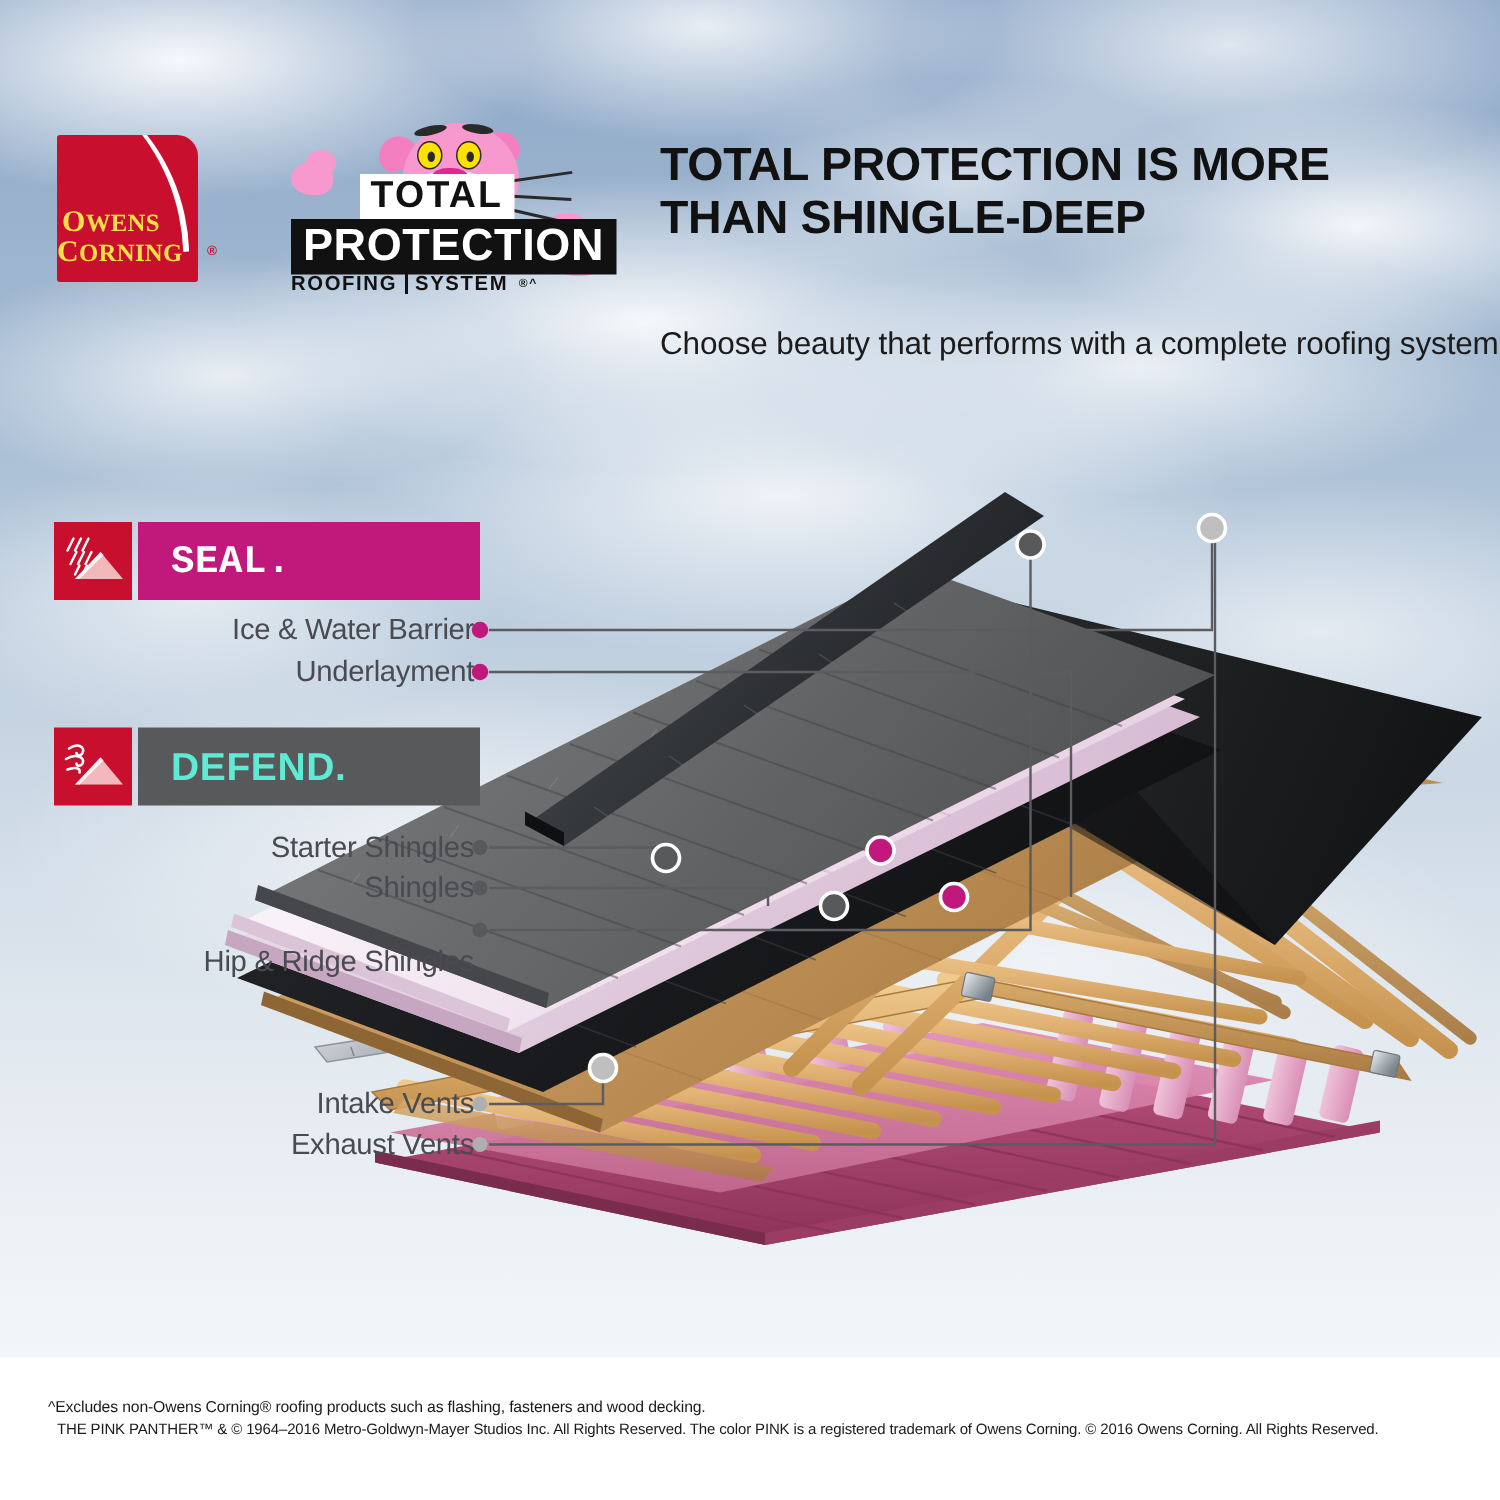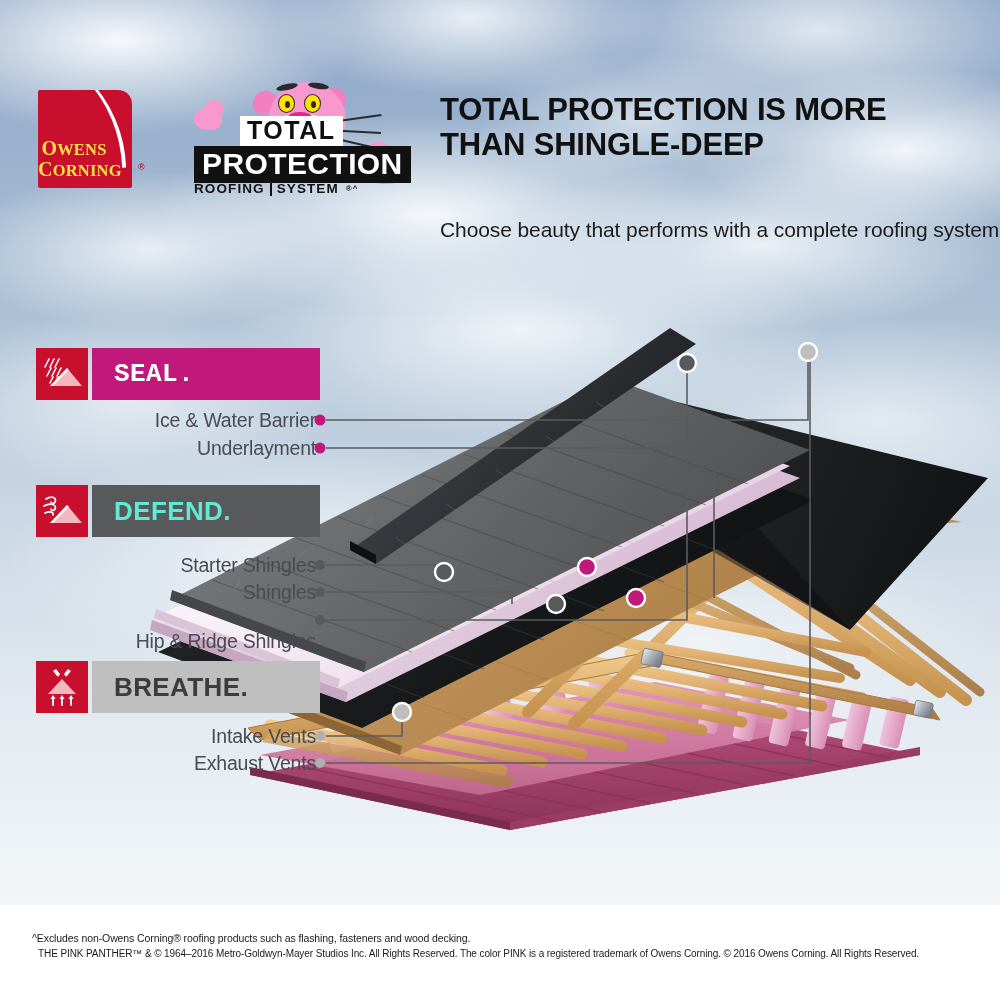--- a/index.html
+++ b/index.html
@@ -528,46 +528,20 @@
       </svg>
     </div>
     <div class="sec-bar defend">
       <span>DEFEND.</span>
     </div>
   </div>
   <div class="label" style="right:684px; top:554px;">Starter Shingles</div>
   <div class="label" style="right:684px; top:581px;">Shingles</div>
   <div class="label" style="right:684px; top:609px;margin-top:21px;">Hip &amp; Ridge Shingles</div>
 
-  <div class="sec" style="top:661px;">
-    <div class="sec-icon">
-      <svg width="52" height="52" viewBox="0 0 52 52">
-        <polygon points="12,33 26,18 40,33" fill="#F2B8BC"></polygon>
-        <g fill="#ffffff">
-          <path d="M20,8 L24,13 L21,15 L17,10 Z"></path>
-          <path d="M32,8 L28,13 L31,15 L35,10 Z"></path>
-          <path d="M24,13 L20,12 L22,16 Z"></path>
-          <path d="M28,13 L32,12 L30,16 Z"></path>
-        </g>
-        <g stroke="#ffffff" stroke-width="1.8" stroke-linecap="round">
-          <line x1="17" y1="44" x2="17" y2="36"></line>
-          <line x1="26" y1="44" x2="26" y2="36"></line>
-          <line x1="35" y1="44" x2="35" y2="36"></line>
-        </g>
-        <g fill="#ffffff">
-          <path d="M17,34 L14.5,38 L19.5,38 Z"></path>
-          <path d="M26,34 L23.5,38 L28.5,38 Z"></path>
-          <path d="M35,34 L32.5,38 L37.5,38 Z"></path>
-        </g>
-      </svg>
-    </div>
-    <div class="sec-bar breathe">
-      <span>BREATHE.</span>
-    </div>
-  </div>
   <div class="label" style="right:684px; top:725px;text-align:right;">Intake Vents</div>
   <div class="label" style="right:684px; top:752px;">Exhaust Vents</div>
 
   <div id="sky-bottom"></div>
 
   <div id="footer">
     <div class="foot-line">^Excludes non-Owens Corning® roofing products such as flashing, fasteners and wood decking.</div>
     <div class="foot-line l2">THE PINK PANTHER™ &amp; © 1964–2016 Metro-Goldwyn-Mayer Studios Inc. All Rights Reserved. The color PINK is a registered trademark of Owens Corning. © 2016 Owens Corning.  All Rights Reserved.</div>
   </div>
 

